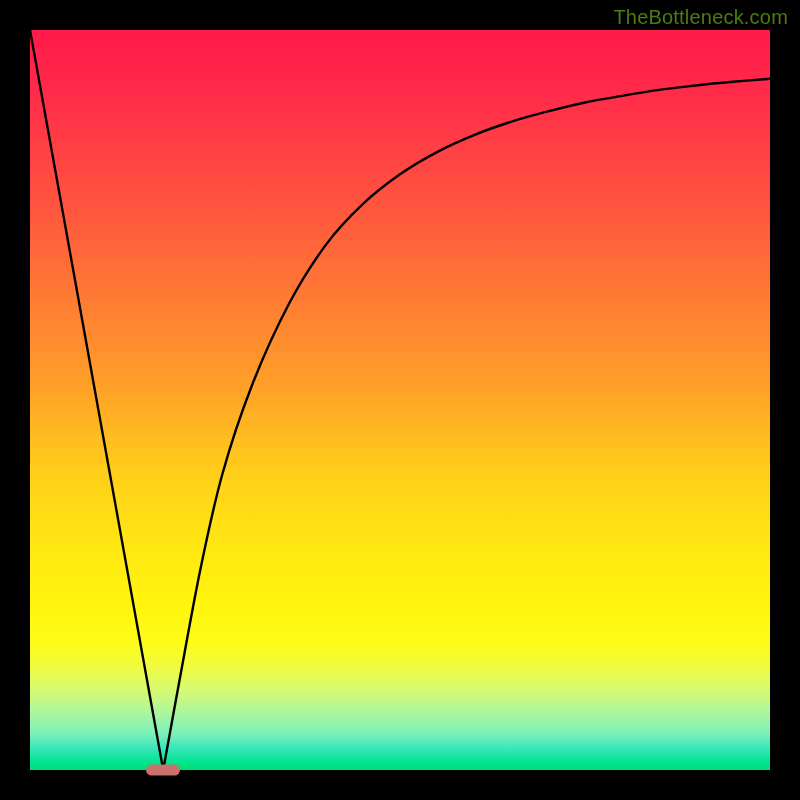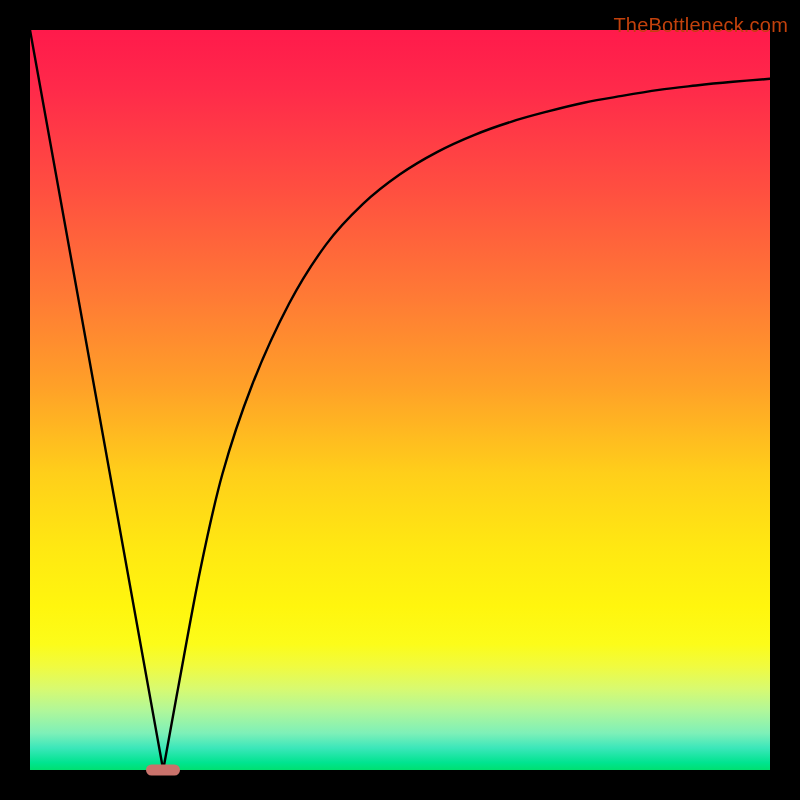--- a/index.html
+++ b/index.html
@@ -58,24 +58,23 @@
     height: 11px;
     border-radius: 6px;
     background: #c9726b;
     transform: translate(-50%, -50%);
   }
   .watermark {
     position: absolute;
     top: 6px;
     right: 12px;
     font-size: 20px;
-    color: #c2410c;
+    color: #4d7c0f;
     letter-spacing: 0.2px;
     user-select: none;
-    margin-top: 8px;
   }
 </style>
 </head>
 <body>
 
 <div class="frame">
   <div class="plot">
     <svg class="curve" viewBox="0 0 740 740" preserveAspectRatio="none">
       <path fill="none" stroke="#000" stroke-width="2.4" stroke-linecap="round" stroke-linejoin="round" d="M 0.0 0.0 L 133.2 740.0 C 135.7 726.4 141.8 691.9 148.0 658.6 C 154.2 625.3 162.8 576.0 170.2 540.2 C 177.6 504.4 183.8 474.8 192.4 444.0 C 201.0 413.2 210.9 383.6 222.0 355.2 C 233.1 326.8 246.7 297.2 259.0 273.8 C 271.3 250.4 283.7 231.3 296.0 214.6 C 308.3 198.0 320.7 185.6 333.0 173.9 C 345.3 162.2 357.7 152.9 370.0 144.3 C 382.3 135.7 394.7 128.6 407.0 122.1 C 419.3 115.6 431.7 110.1 444.0 105.1 C 456.3 100.0 468.7 95.7 481.0 91.8 C 493.3 87.8 505.7 84.6 518.0 81.4 C 530.3 78.2 542.7 75.1 555.0 72.5 C 567.3 69.9 579.7 68.0 592.0 65.9 C 604.3 63.8 616.7 61.7 629.0 59.9 C 641.3 58.2 653.7 56.9 666.0 55.5 C 678.3 54.1 690.7 52.9 703.0 51.8 C 715.3 50.7 733.8 49.3 740.0 48.8"></path>
     </svg>

